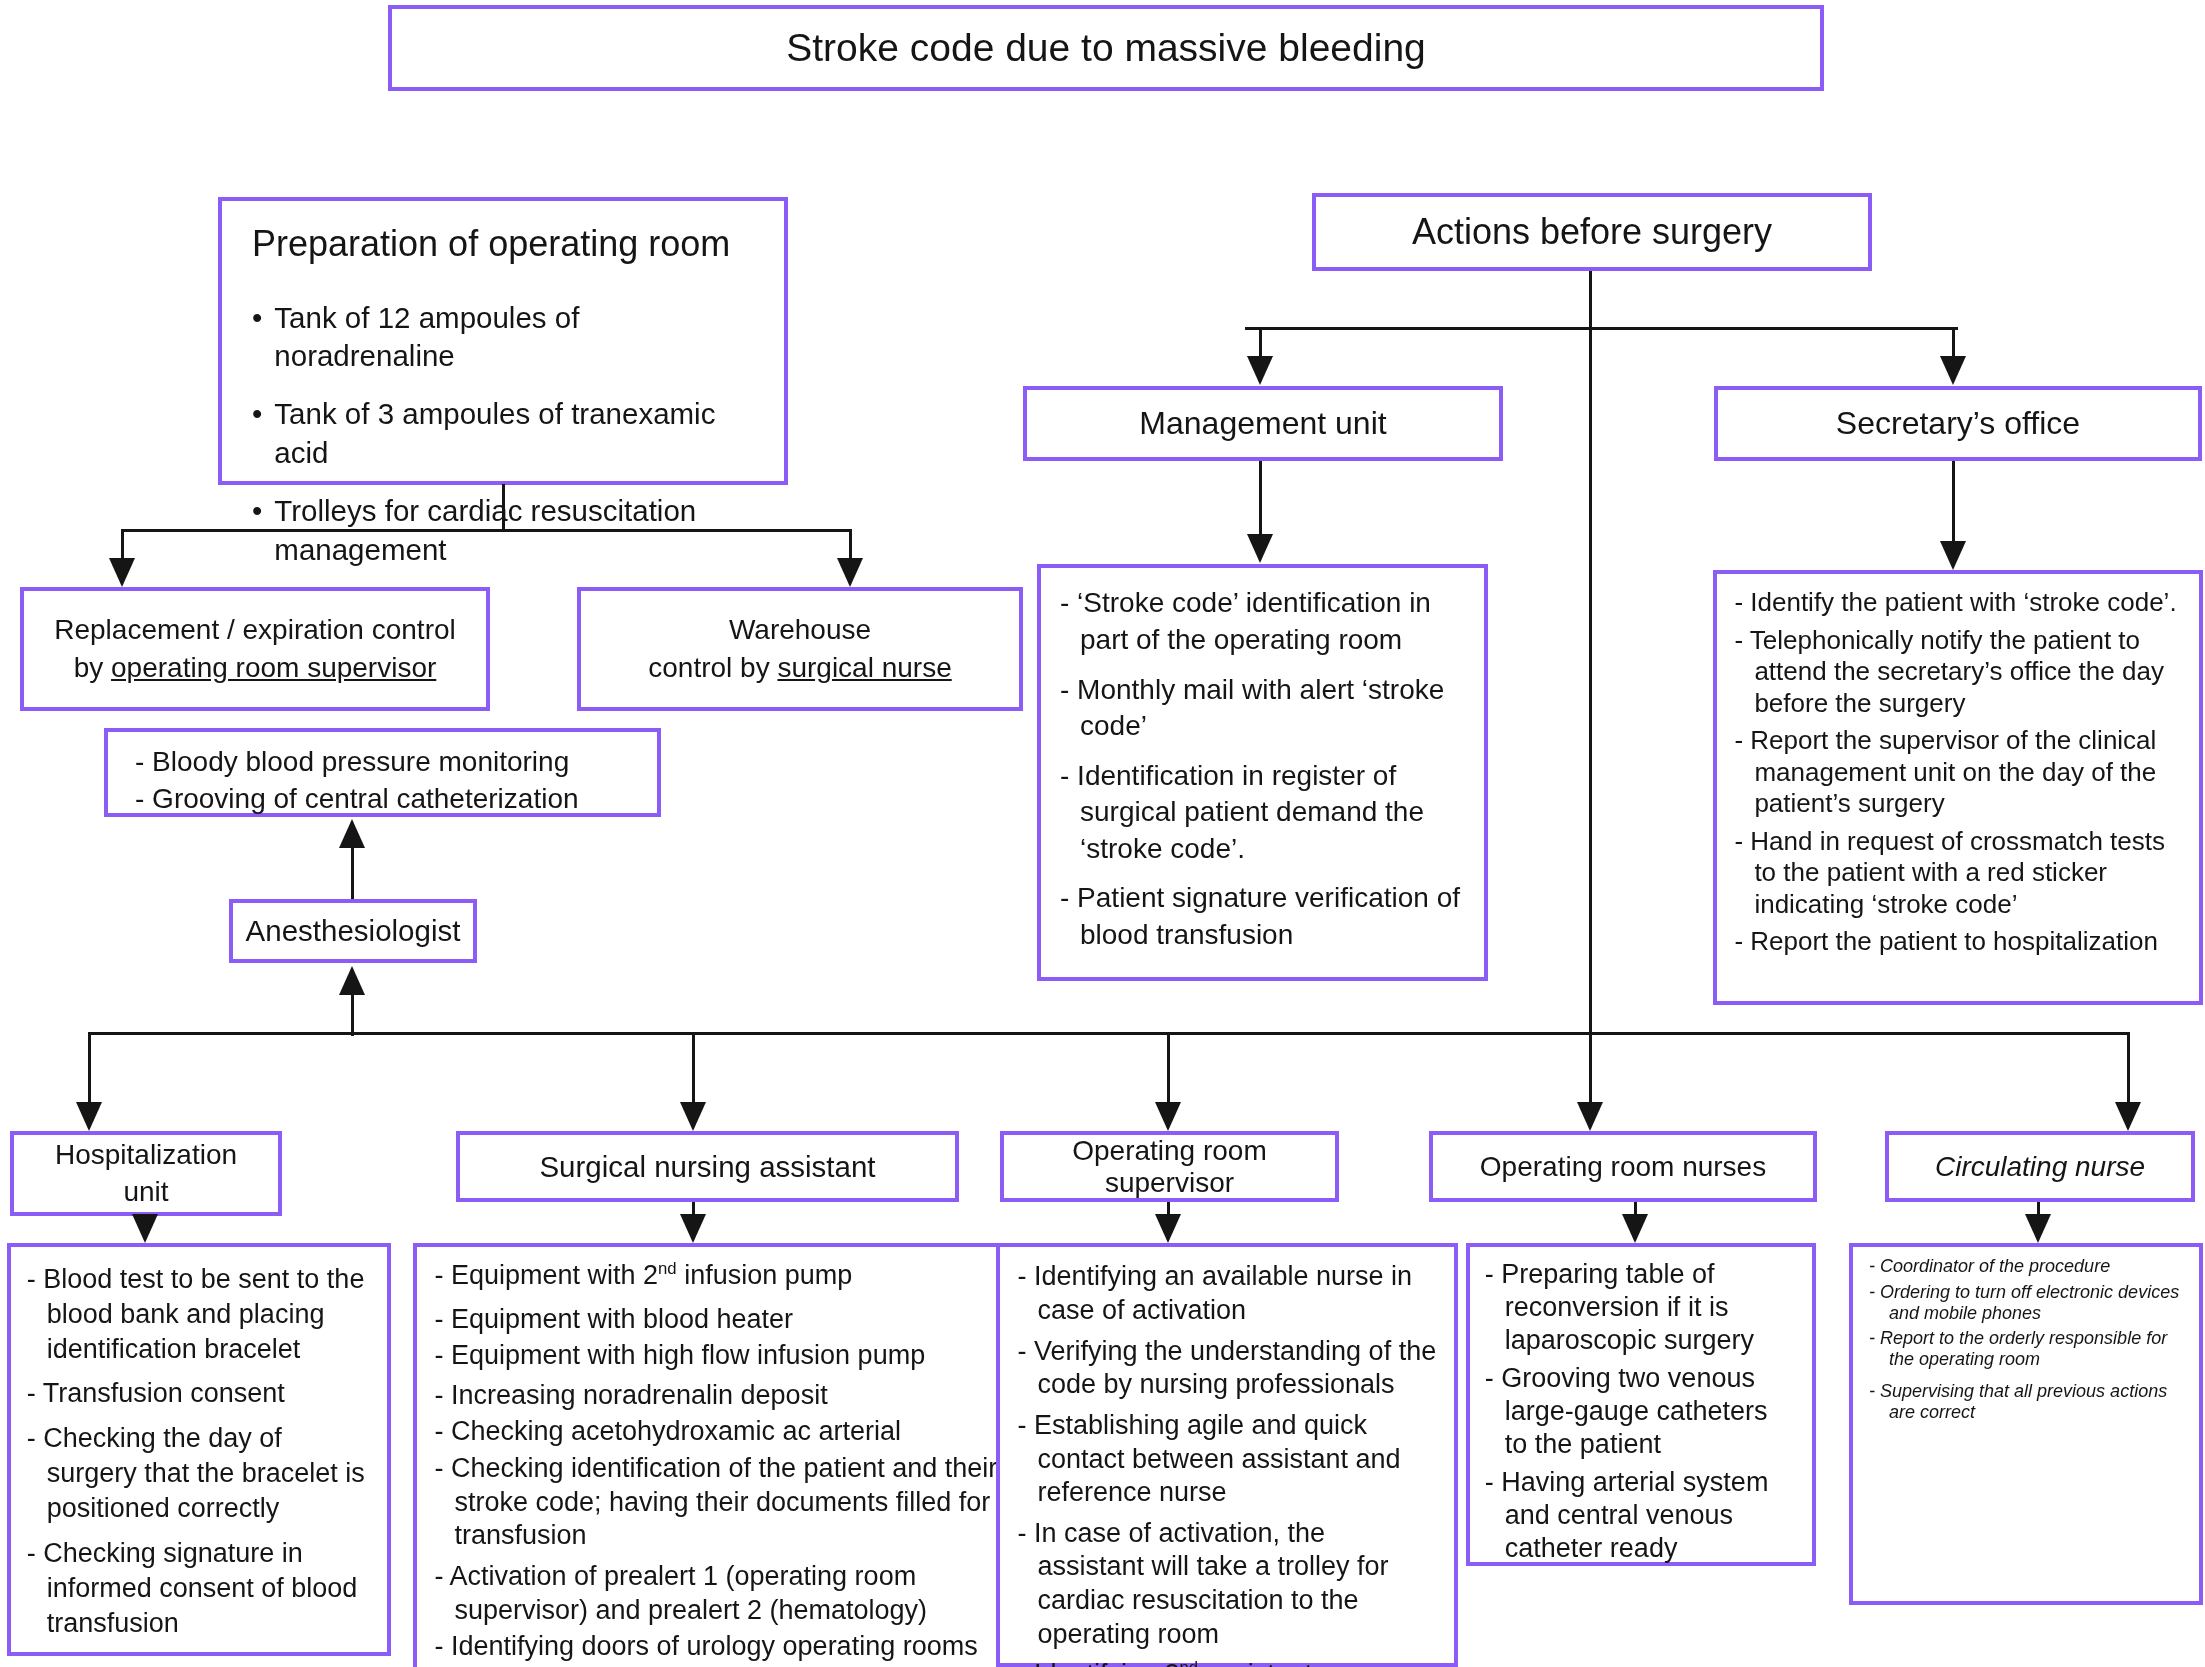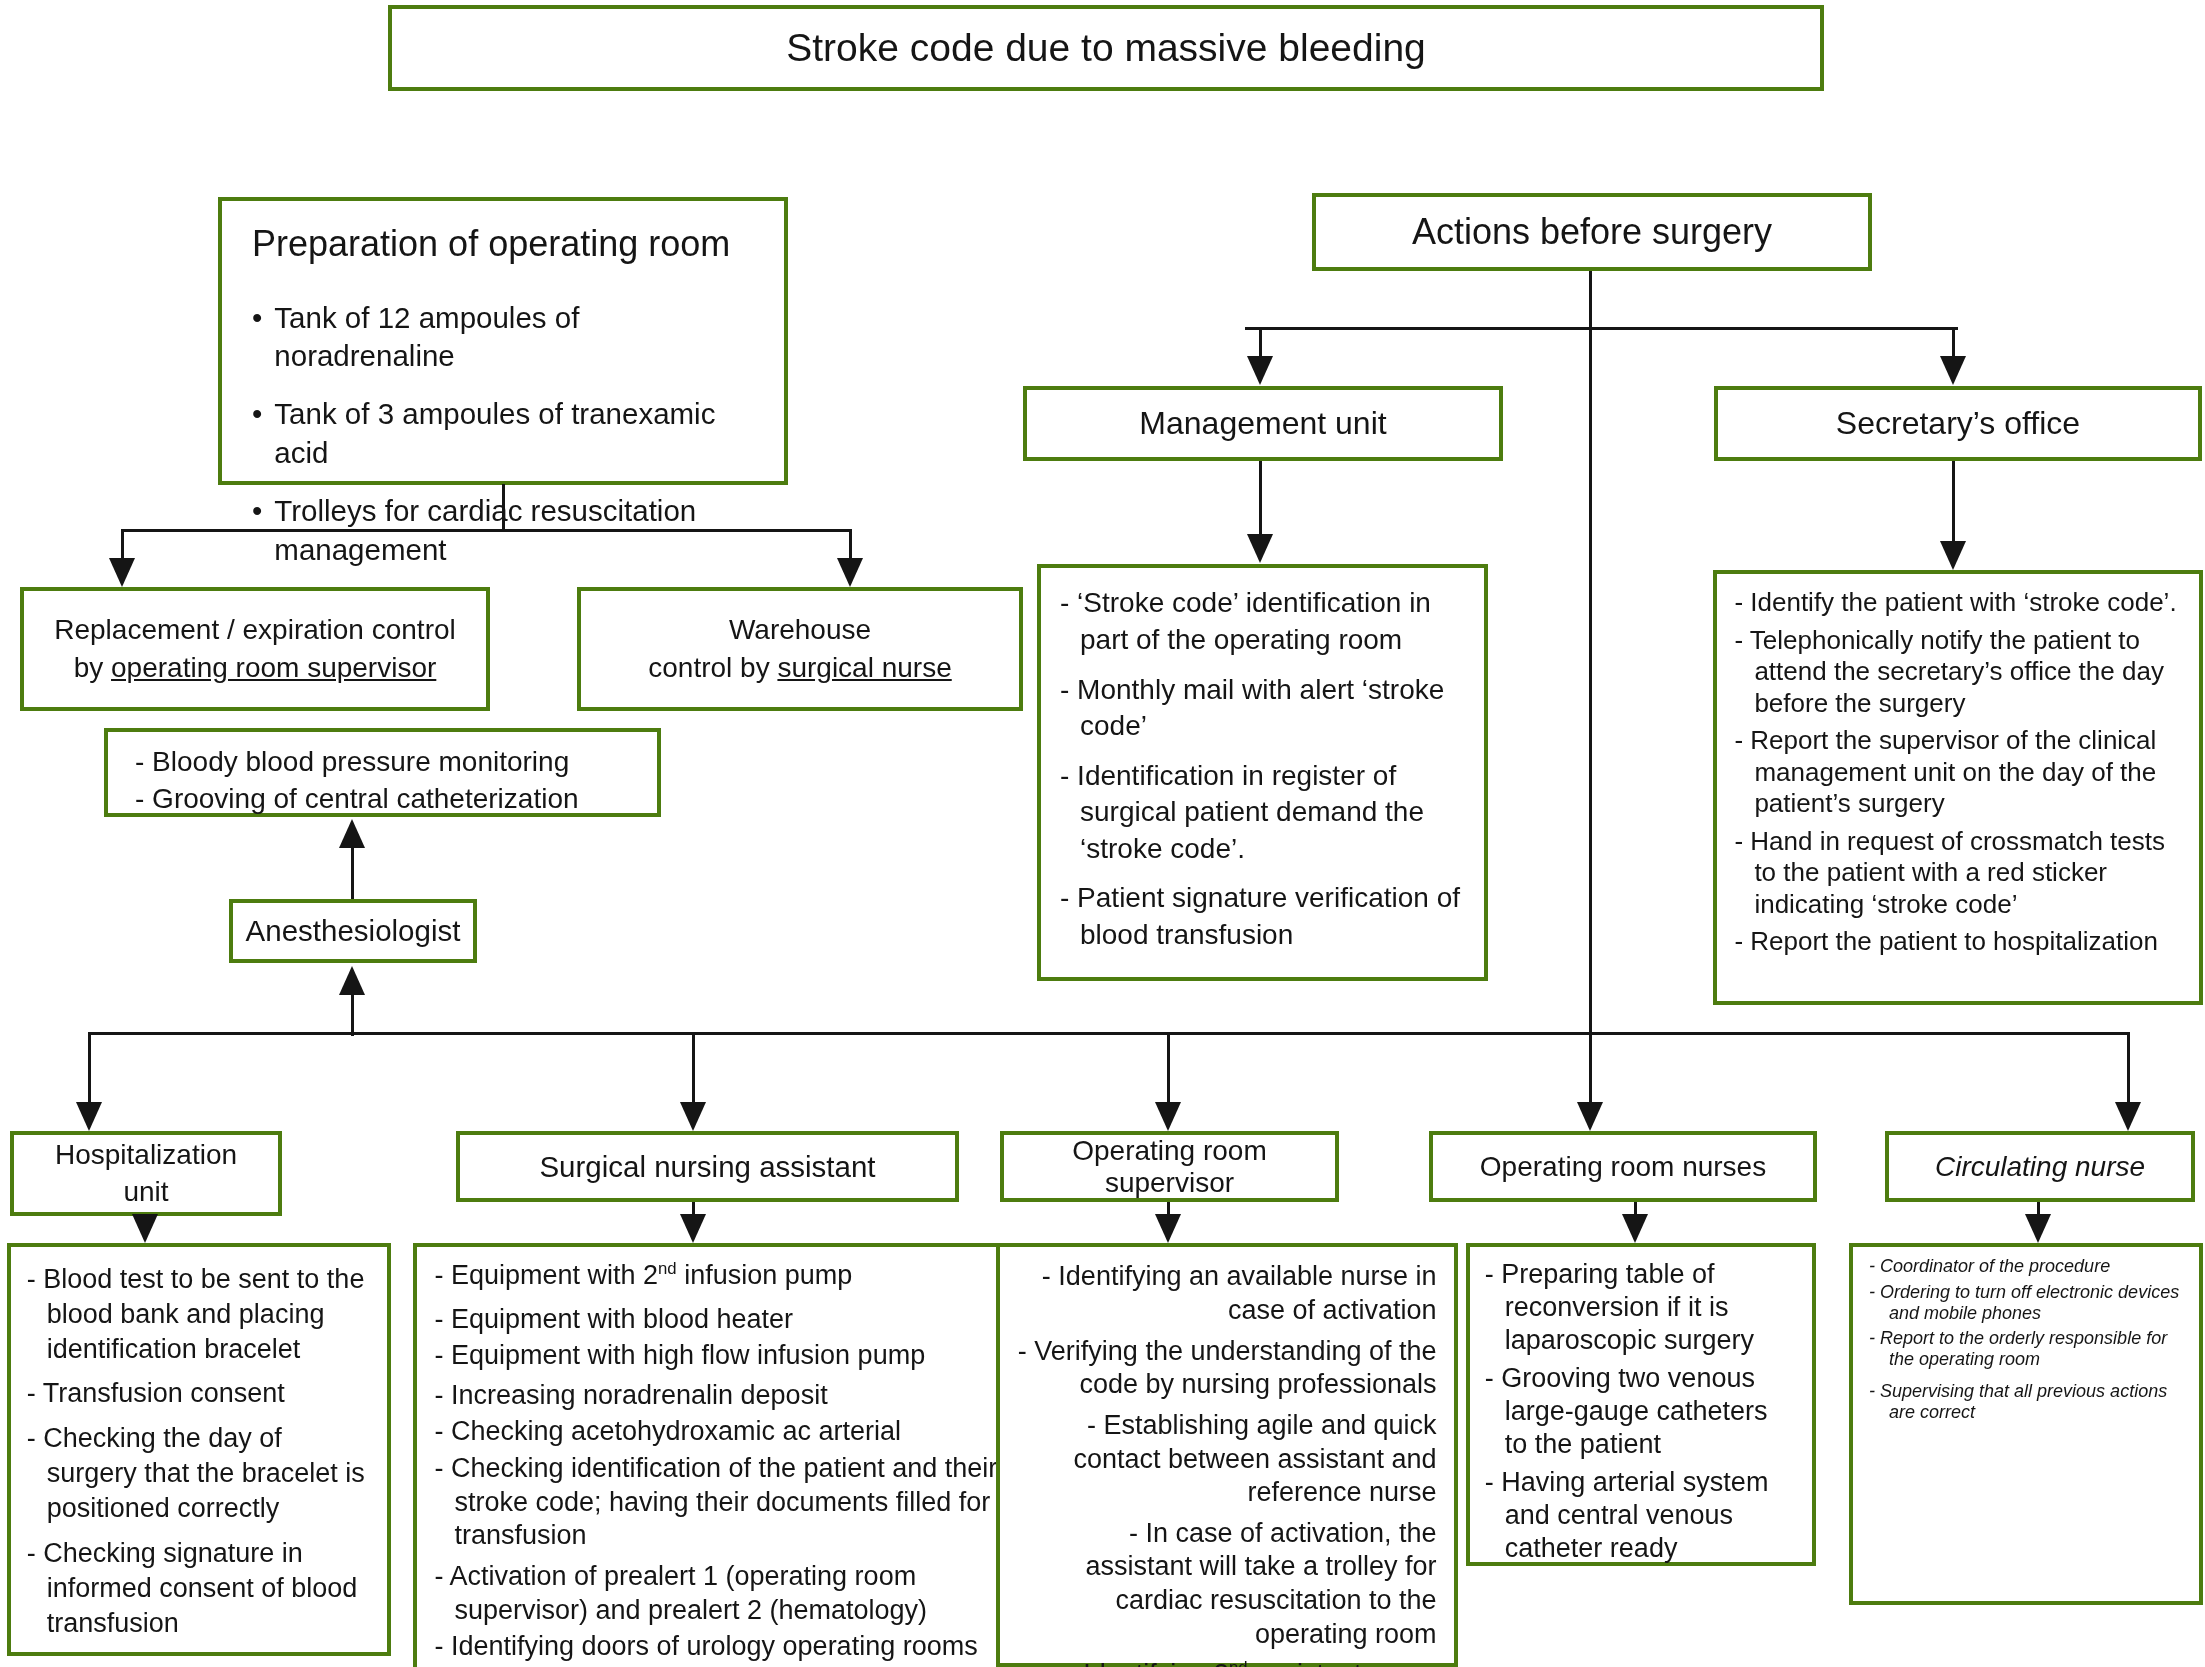--- a/index.html
+++ b/index.html
@@ -1,20 +1,20 @@
 <!DOCTYPE html>
 <html style="font-size:10.7px"><head>
 <meta charset="utf-8">
 <style>
   html,body{margin:0;padding:0;background:#ffffff;}
   .canvas{
     position:relative;width:2205px;height:1668px;background:#ffffff;
     font-family:"Liberation Sans", sans-serif;color:#151515;overflow:hidden;
   }
-  .box{position:absolute;background:#ffffff;border:4px solid #4d7c0f;box-sizing:border-box;color:#151515;}
+  .box{position:absolute;background:#ffffff;border:4px solid #8b5cf6;box-sizing:border-box;color:#151515;}
   .ctr{display:flex;align-items:center;justify-content:center;text-align:center;}
   .col{display:flex;flex-direction:column;align-items:center;justify-content:center;text-align:center;}
   .hl,.vl{position:absolute;background:#151515;}
   .ah{position:absolute;width:0;height:0;border-left:13.4px solid transparent;border-right:13.4px solid transparent;}
   .ah.d{border-top:29.5px solid #151515;}
   .ah.u{border-bottom:29.5px solid #151515;}
   .itm{padding-left:20px;text-indent:-20px;}
   .u{text-decoration:underline;}
   sup{font-size:62%;vertical-align:super;}
   .bul{display:flex;gap:12px;}
@@ -170,21 +170,21 @@
     </div>
     <div class="itm" style="margin-bottom:2.7px;">- Equipment with blood heater</div>
     <div class="itm" style="margin-bottom:6px;">- Equipment with high flow infusion pump</div>
     <div class="itm" style="margin-bottom:2.7px;">- Increasing noradrenalin deposit</div>
     <div class="itm" style="margin-bottom:2.7px;">- Checking acetohydroxamic ac arterial</div>
     <div class="itm" style="margin-bottom:6.7px;">- Checking identification of the patient and their stroke code; having their documents filled for transfusion</div>
     <div class="itm" style="margin-bottom:2.7px;">- Activation of prealert 1 (operating room supervisor) and prealert 2 (hematology)</div>
     <div class="itm">- Identifying doors of urology operating rooms with stroke code, please do not enter.</div>
   </div>
 
-  <div class="box" style="left:996px;top:1243px;width:462px;height:424px;padding:13.4px 17.4px;font-size:27px;line-height:1.25;text-align:right;">
+  <div class="box" style="left:996px;top:1243px;width:462px;height:424px;padding:13.4px 17.4px;font-size:27px;line-height:1.25;">
     <div class="itm" style="margin-bottom:6.7px;">- Identifying an available nurse in case of activation</div>
     <div class="itm" style="margin-bottom:6.7px;">- Verifying the understanding of the code by nursing professionals</div>
     <div class="itm" style="margin-bottom:6.7px;">- Establishing agile and quick contact between assistant and reference nurse</div>
     <div class="itm" style="margin-bottom:6.7px;">- In case of activation, the assistant will take a trolley for cardiac resuscitation to the operating room</div>
     <div class="itm">
       <span>- Identifying 2</span><sup>nd</sup><span> assistant nurse</span>
     </div>
   </div>
 
   <div class="box" style="left:1466px;top:1243px;width:350px;height:323px;padding:10.7px 14.8px;font-size:27px;line-height:1.22;">

